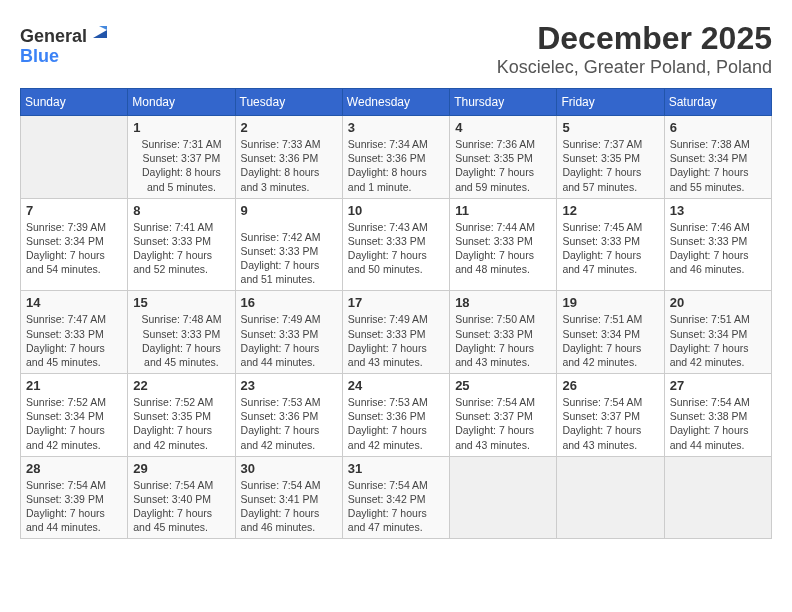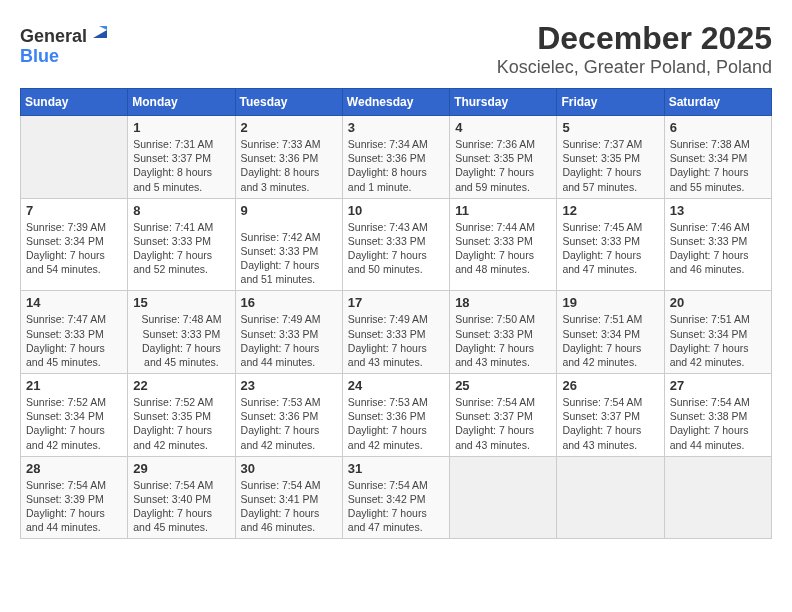--- a/index.html
+++ b/index.html
@@ -47,21 +47,21 @@
     table {
       width: 100%;
       border-collapse: collapse;
       font-size: 11px;
     }
     thead tr th {
       background-color: #3366cc;
       color: white;
       padding: 6px 4px;
       text-align: left;
-      font-weight: bold;
+      font-weight: normal;
       font-size: 12px;
       border: 1px solid #2255aa;
     }
     tbody tr td {
       border: 1px solid #ccc;
       vertical-align: top;
       padding: 4px 5px;
       width: calc(100% / 7);
       height: 80px;
     }
@@ -120,21 +120,21 @@
         <th>Thursday</th>
         <th>Friday</th>
         <th>Saturday</th>
       </tr>
   </thead>
   <tbody id="calendar-body">
       <tr>
         <td class="empty-cell"></td>
         <td>
           <span class="day-num">1</span>
-          <div class="day-info" style="white-space: pre-line;">Sunrise: 7:31 AM
+          <div class="day-info" style="white-space: pre-line; text-align: center;">Sunrise: 7:31 AM
 Sunset: 3:37 PM
 Daylight: 8 hours
 and 5 minutes.</div>
         </td>
         <td>
           <span class="day-num">2</span>
           <div class="day-info" style="white-space: pre-line;">Sunrise: 7:33 AM
 Sunset: 3:36 PM
 Daylight: 8 hours
 and 3 minutes.</div>

